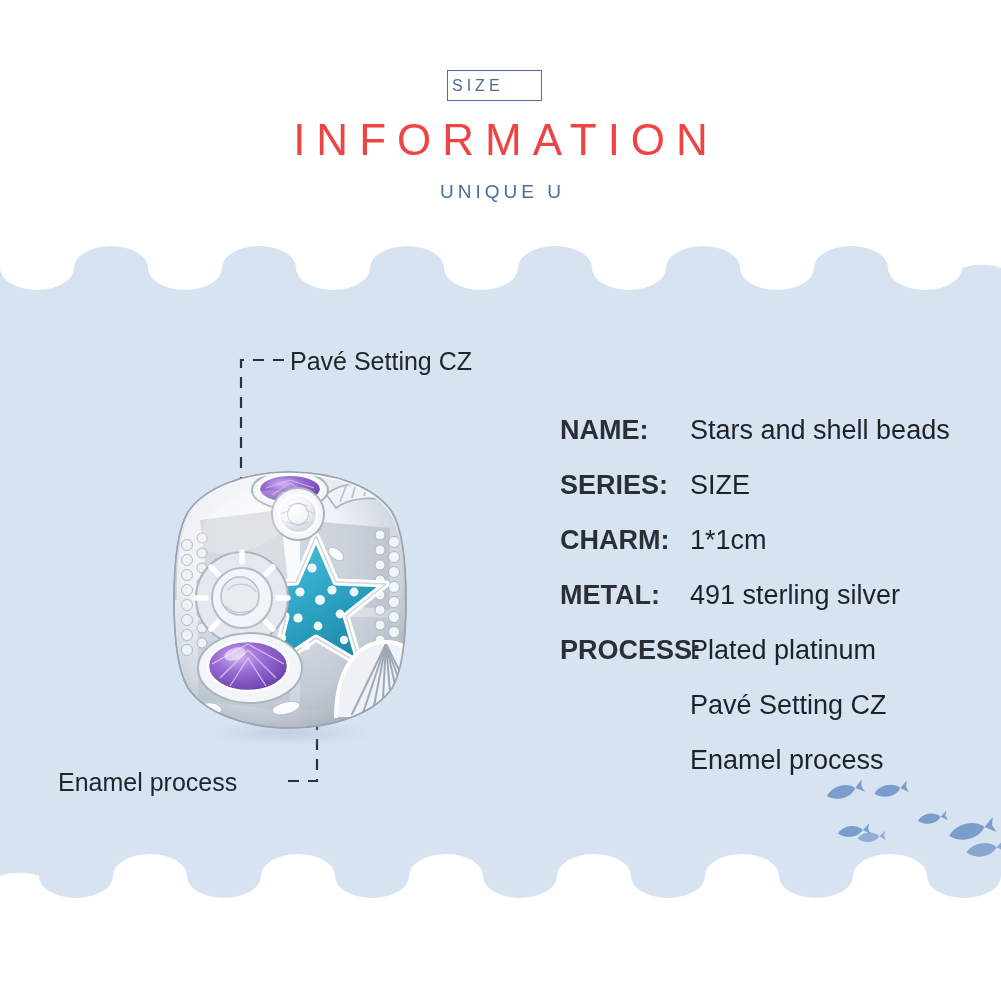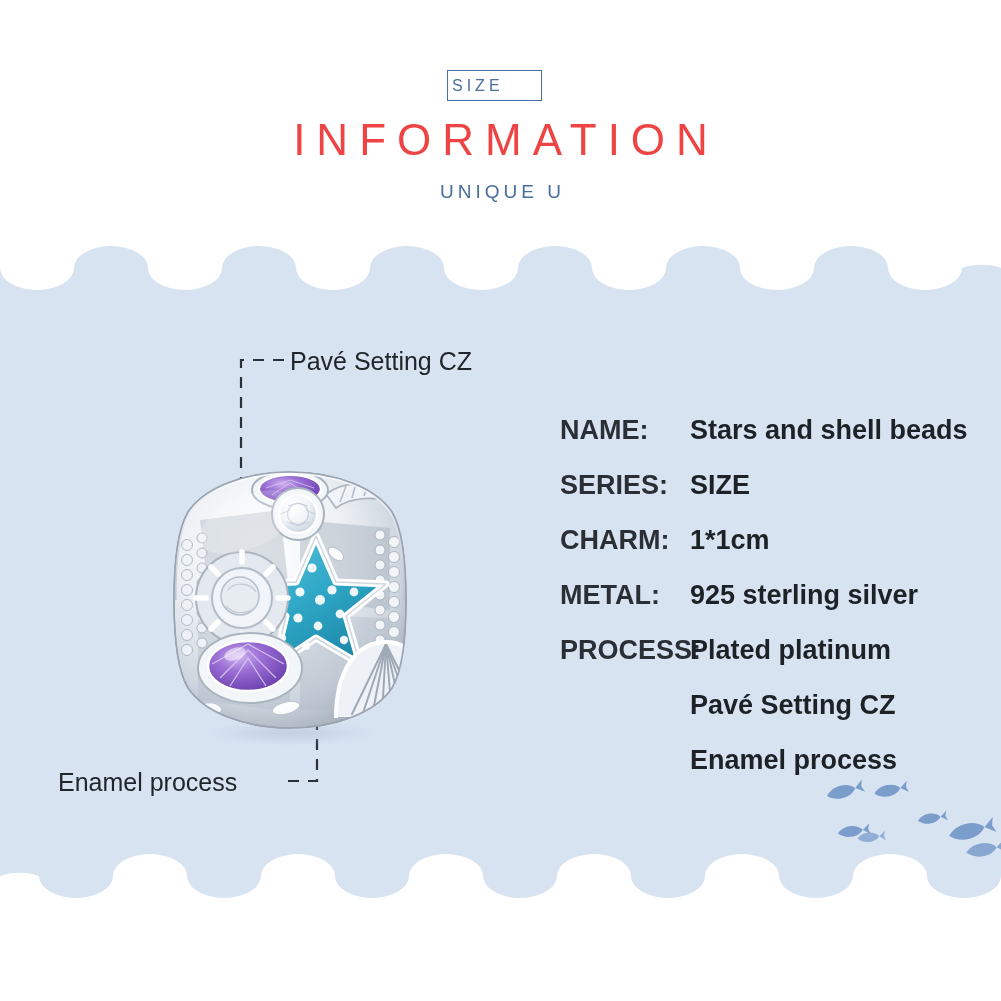--- a/index.html
+++ b/index.html
@@ -136,21 +136,21 @@
     width: 130px;
     flex: 0 0 130px;
     font-size: 27px;
     color: #2a2f35;
     font-weight: 700;
     line-height: 40px;
   }
   .spec-value {
     font-size: 27px;
     color: #1d2227;
-    font-weight: 700;
+    font-weight: 400;
     line-height: 40px;
     white-space: nowrap;
   }
   .spec-row.continuation .spec-label { visibility: hidden; }
 
   
   #fish-school {
     position: absolute;
     left: 805px;
     top: 775px;
@@ -424,21 +424,21 @@
     <div class="spec-row">
       <div class="spec-label">SERIES:</div>
       <div class="spec-value">SIZE</div>
     </div>
     <div class="spec-row">
       <div class="spec-label">CHARM:</div>
       <div class="spec-value">1*1cm</div>
     </div>
     <div class="spec-row">
       <div class="spec-label">METAL:</div>
-      <div class="spec-value">925 sterling silver</div>
+      <div class="spec-value">491 sterling silver</div>
     </div>
     <div class="spec-row">
       <div class="spec-label">PROCESS:</div>
       <div class="spec-value">Plated platinum</div>
     </div>
     <div class="spec-row continuation">
       <div class="spec-label">PROCESS:</div>
       <div class="spec-value">Pavé Setting CZ</div>
     </div>
     <div class="spec-row continuation">

